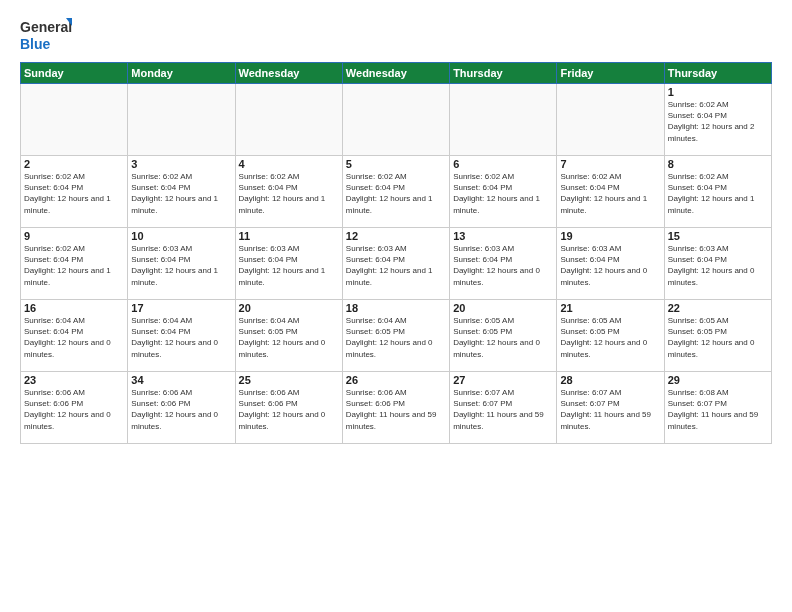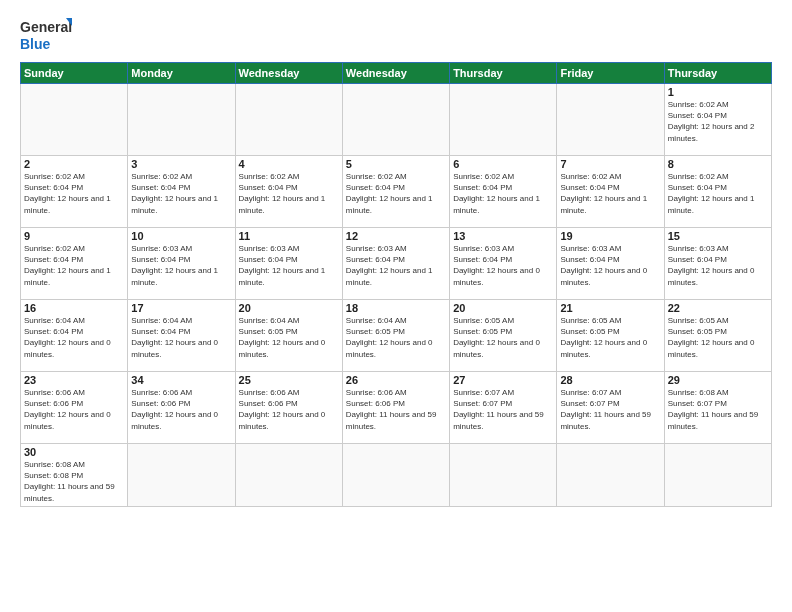--- a/index.html
+++ b/index.html
@@ -237,27 +237,15 @@
           </td>
           <td>
             <span class="day-number">28</span>
             <div class="day-info">Sunrise: 6:07 AM<br>Sunset: 6:07 PM<br>Daylight: 11 hours and 59 minutes.</div>
           </td>
           <td>
             <span class="day-number">29</span>
             <div class="day-info">Sunrise: 6:08 AM<br>Sunset: 6:07 PM<br>Daylight: 11 hours and 59 minutes.</div>
           </td>
         </tr>
-        <tr class="last-row">
-          <td>
-            <span class="day-number">30</span>
-            <div class="day-info">Sunrise: 6:08 AM<br>Sunset: 6:08 PM<br>Daylight: 11 hours and 59 minutes.</div>
-          </td>
-          <td class="empty-cell"></td>
-          <td class="empty-cell"></td>
-          <td class="empty-cell"></td>
-          <td class="empty-cell"></td>
-          <td class="empty-cell"></td>
-          <td class="empty-cell"></td>
-        </tr>
       </tbody>
   </table>
 </div>
 
 </body></html>

